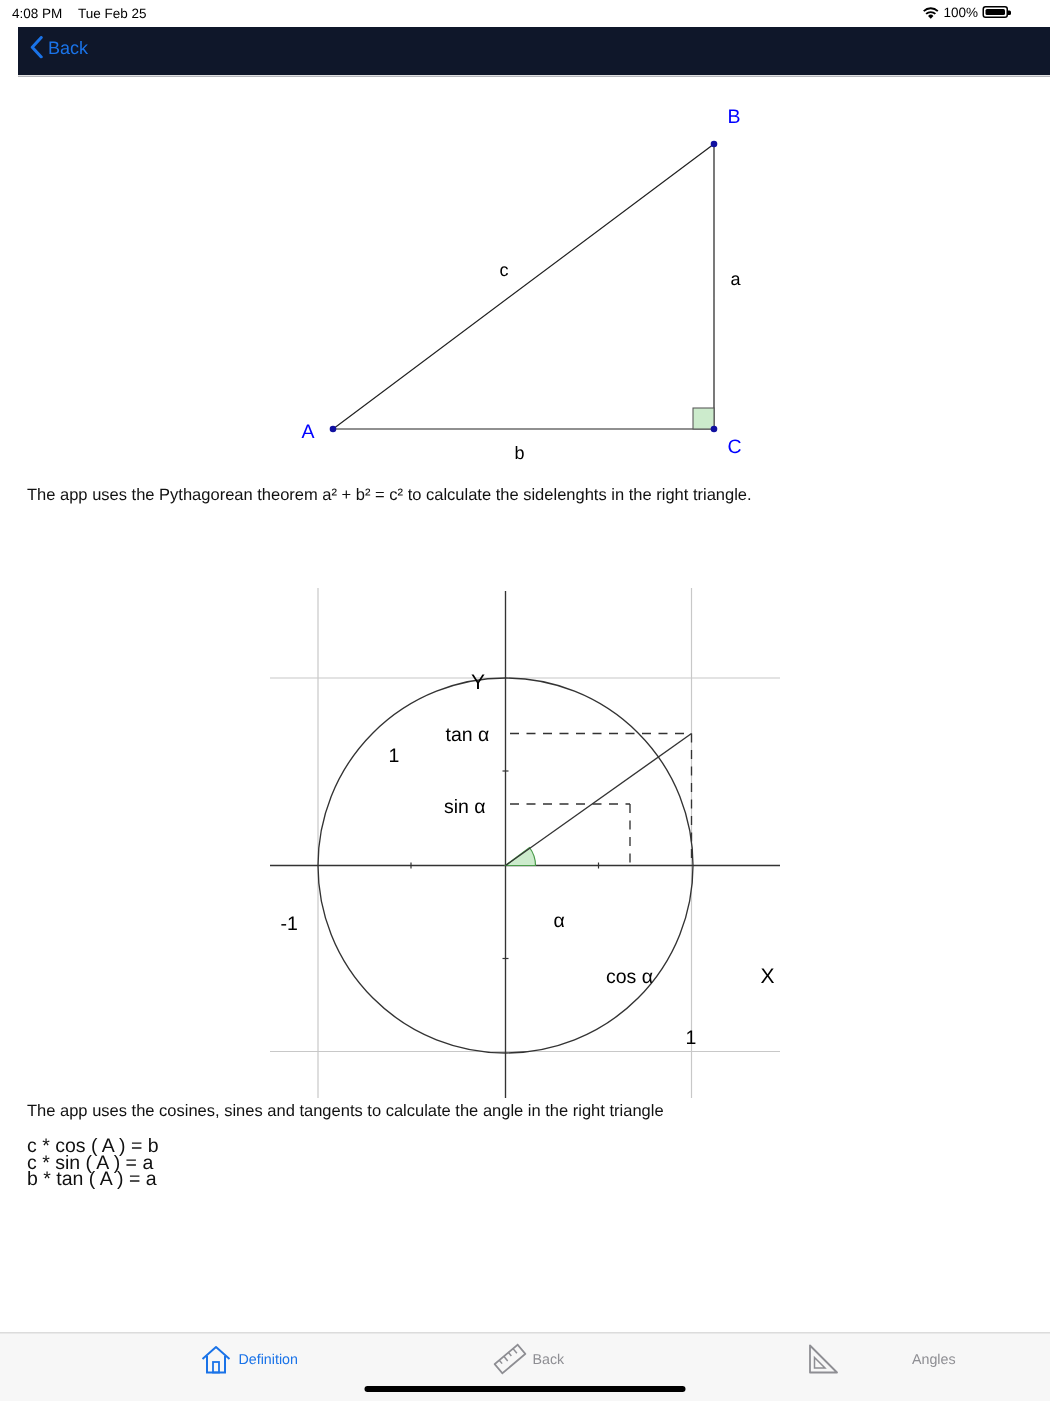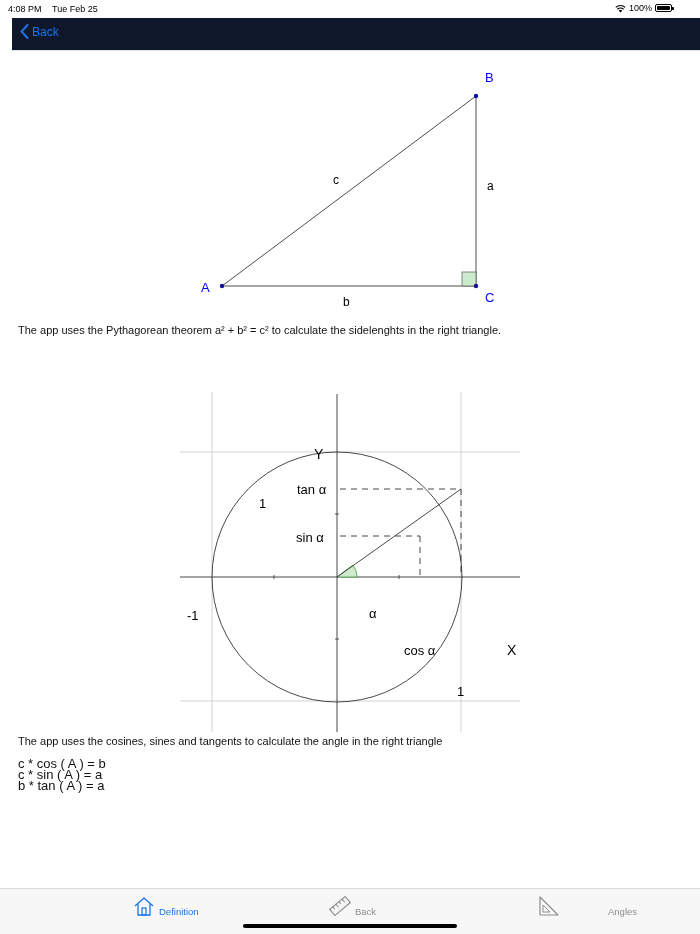--- a/index.html
+++ b/index.html
@@ -15,21 +15,21 @@
     .battery::after { content: ""; position: absolute; right: -3px; top: 2px; width: 2px; height: 3px; background: #000; border-radius: 0 1px 1px 0; }
 
     .nav-bar { position: absolute; top: 18px; left: 12px; width: 700px; height: 33px; background: #0f172a; border-bottom: 1px solid #e2e2e2; }
     .back-button { position: absolute; left: 8px; top: 6px; display: flex; align-items: center; gap: 3px; color: #1a73e8; font-size: 12px; cursor: pointer; }
 
     .content { position: absolute; top: 52px; left: 0; width: 700px; height: 836px; }
     .para { position: absolute; left: 18px; font-size: 11px; color: #111; }
     .formulas { position: absolute; left: 18px; top: 706px; font-size: 13px; line-height: 11px; color: #111; }
 
     .tab-bar { position: absolute; top: 888px; left: 0; width: 700px; height: 46px; background: #f7f7f7; border-top: 1px solid #dcdcdc; }
-    .tab { position: absolute; top: 6px; display: flex; align-items: flex-end; gap: 4px; font-size: 9.5px; cursor: pointer; }
+    .tab { position: absolute; top: 6px; display: flex; align-items: center; gap: 4px; font-size: 9.5px; cursor: pointer; }
     .tab.active { color: #1a73e8; }
     .tab.inactive { color: #8e8e93; }
     .home-indicator { position: absolute; left: 243px; top: 924px; width: 214px; height: 4px; background: #000; border-radius: 3px; }
   </style>
 </head>
 <body>
 
 <div class="status-bar">
   <span class="time">4:08 PM</span>
   <span class="date">Tue Feb 25</span>

